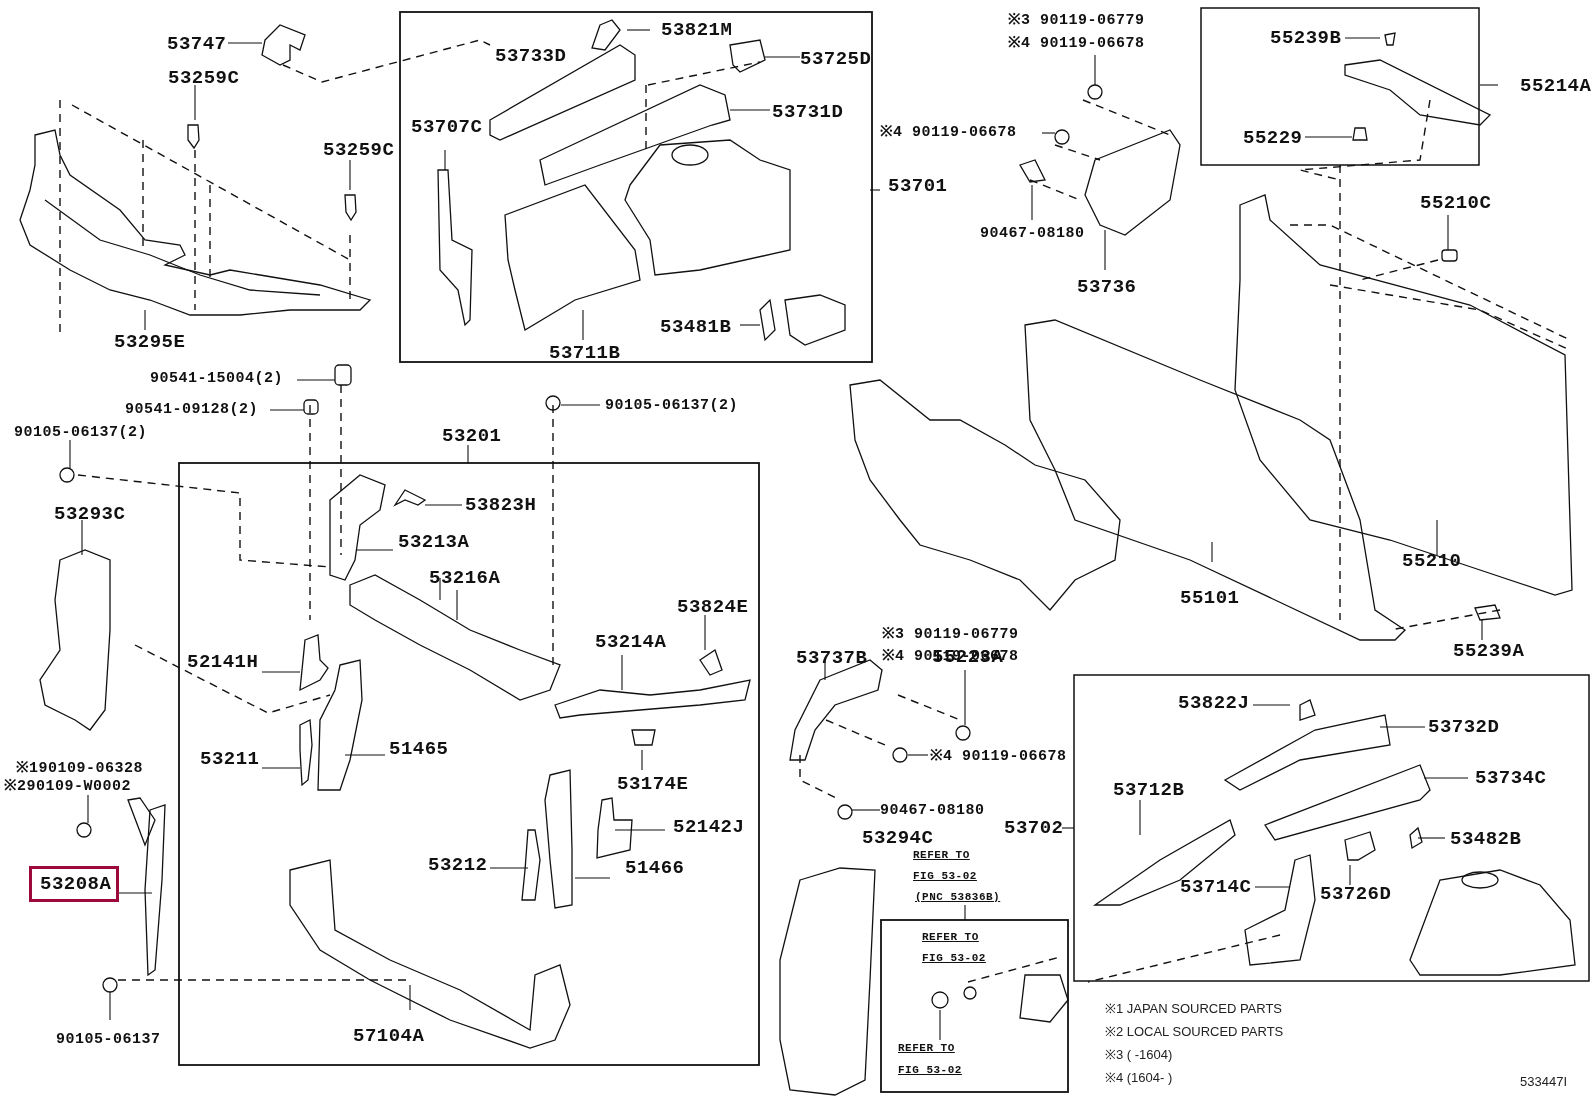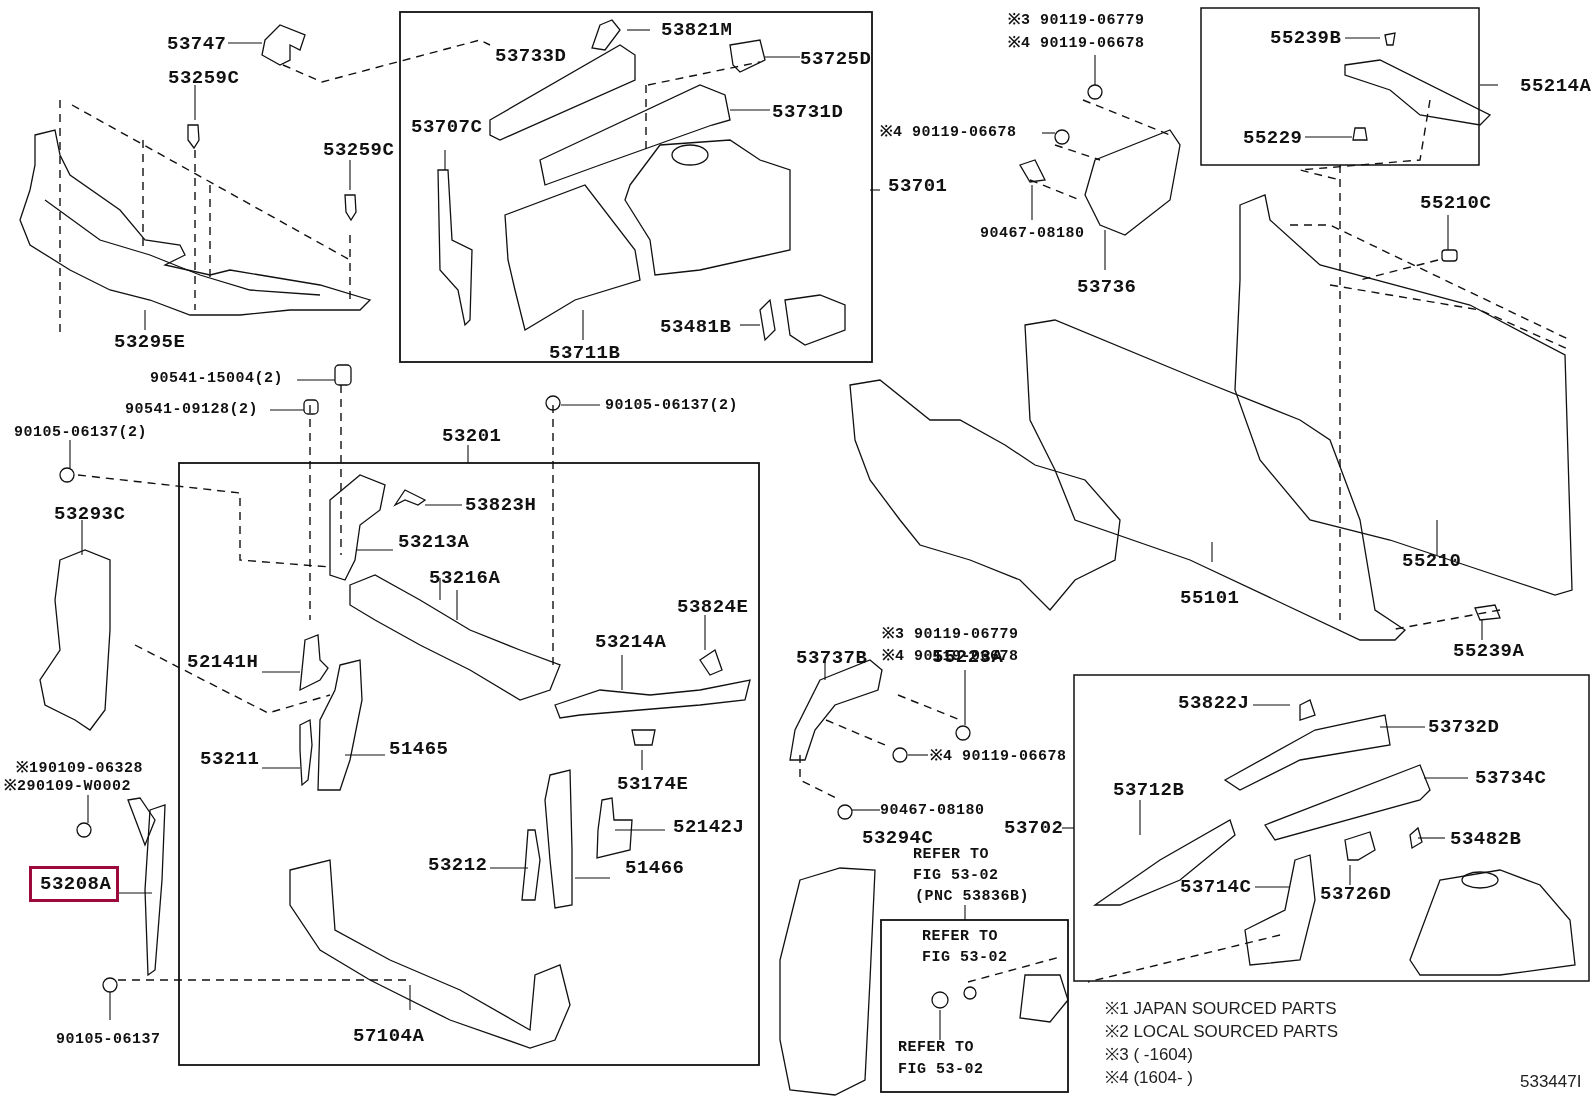--- a/index.html
+++ b/index.html
@@ -2,22 +2,22 @@
 <html><head>
 <meta charset="utf-8">
 <style>
   html, body { margin:0; padding:0; background:#ffffff; }
   body { width:1592px; height:1099px; position:relative; overflow:hidden;
          font-family:"DejaVu Sans Mono", monospace; color:#111; }
   svg#art { position:absolute; left:0; top:0; }
   .lbl { position:absolute; font-family:"Liberation Mono","DejaVu Sans Mono",monospace;
          font-weight:bold; font-size:19px; line-height:20px; white-space:nowrap; color:#111; letter-spacing:0.5px; }
   .sm { font-size:15px; line-height:18px; }
-  .ref { font-size:15px; line-height:20px; }
-  .note { position:absolute; font-family:"Liberation Sans", sans-serif; font-size:17px; line-height:23px; white-space:nowrap; color:#222; }
+  .ref { font-size:11px; line-height:20px;text-decoration:underline; }
+  .note { position:absolute; font-family:"Liberation Sans", sans-serif; font-size:13px; line-height:23px; white-space:nowrap; color:#222; }
   .hl { position:absolute; border:3px solid #9b0a3a; box-sizing:border-box; }
 </style>
 </head>
 <body>
 
 <svg id="art" width="1592" height="1099" viewBox="0 0 1592 1099" xmlns="http://www.w3.org/2000/svg" fill="none" stroke="#111" stroke-width="1.4">
 
   <rect x="400" y="12" width="472" height="350" stroke-width="1.8"></rect>
   <rect x="1201" y="8" width="278" height="157" stroke-width="1.5"></rect>
   <rect x="179" y="463" width="580" height="602" stroke-width="1.8"></rect>

